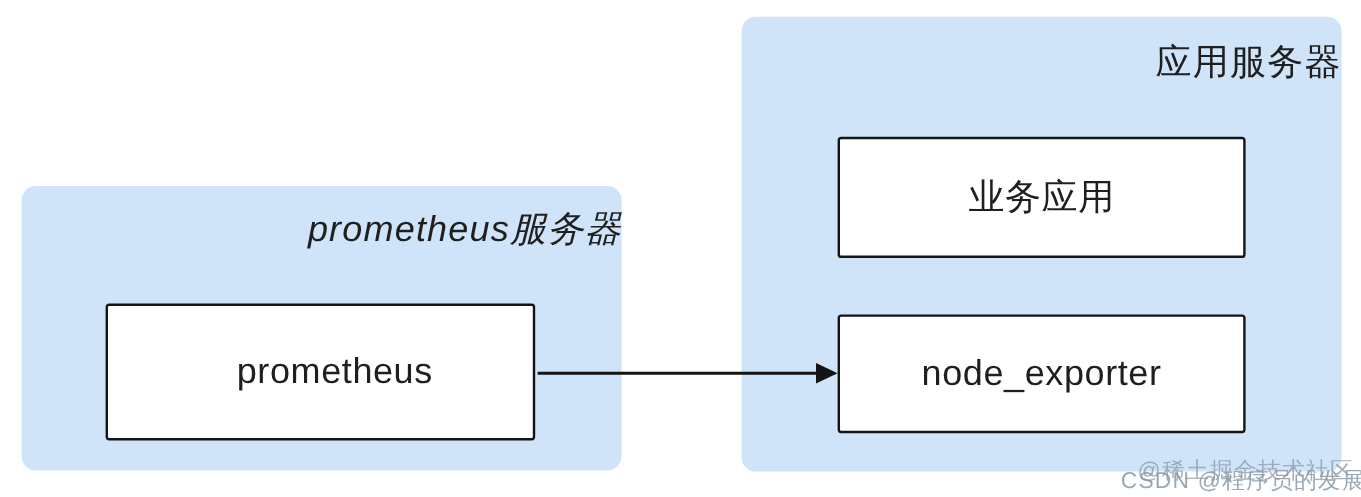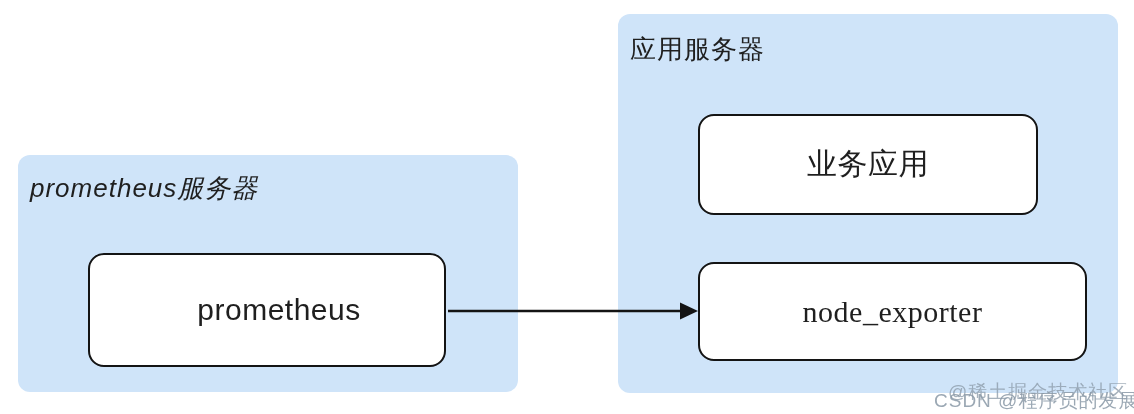--- a/index.html
+++ b/index.html
@@ -22,45 +22,45 @@
   }
   .panel{
     position:absolute;
     background:var(--panel-bg);
     border-radius:12px;
   }
   .panel-left{left:18px;top:155px;width:500px;height:237px;}
   .panel-right{left:618px;top:14px;width:500px;height:379px;}
   .panel-title{
     position:absolute;
-    left:12px;right:0;
-    text-align:left;
-    font-size:26px;
+    left:0;right:0;
+    text-align:right;
+    font-size:30px;
     letter-spacing:1px;
     color:var(--text);
     white-space:nowrap;
   }
   .panel-left .panel-title{top:16px;font-style:italic;}
   .panel-right .panel-title{top:18px;}
   .node{
     position:absolute;
     background:var(--node-bg);
     border:2.5px solid var(--node-border);
-    border-radius:16px;
+    border-radius:3px;
     display:flex;
     align-items:center;
     justify-content:center;
     font-size:30px;
     letter-spacing:0.5px;
     color:var(--text);
     white-space:nowrap;
   }
   .node-prometheus{left:88px;top:253px;width:358px;height:114px;padding-left:24px;}
   .node-business{left:698px;top:114px;width:340px;height:101px;}
-  .node-exporter{left:698px;top:262px;width:389px;height:99px;font-family:Liberation Serif, serif;}
+  .node-exporter{left:698px;top:262px;width:340px;height:99px;}
   .edge-layer{
     position:absolute;
     left:0;top:0;width:1134px;height:414px;
     pointer-events:none;
   }
   .watermark{
     position:absolute;
     font-size:19px;
     letter-spacing:1px;
     color:var(--watermark);

